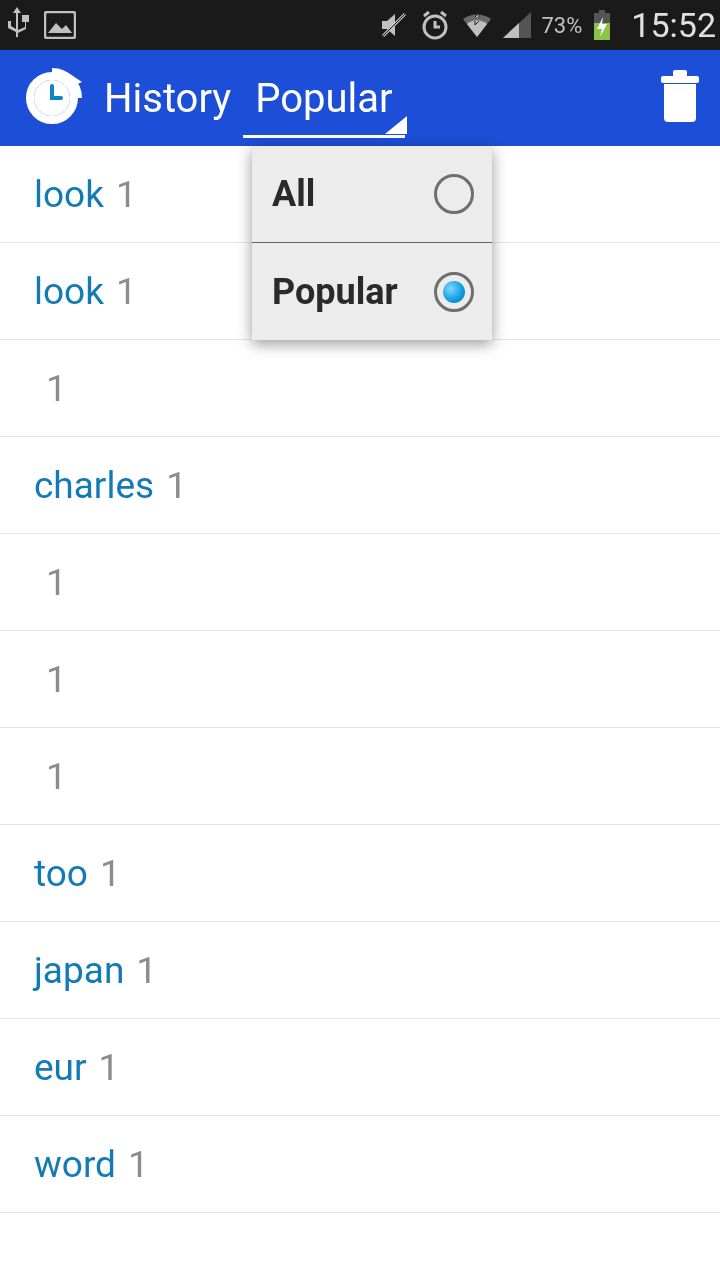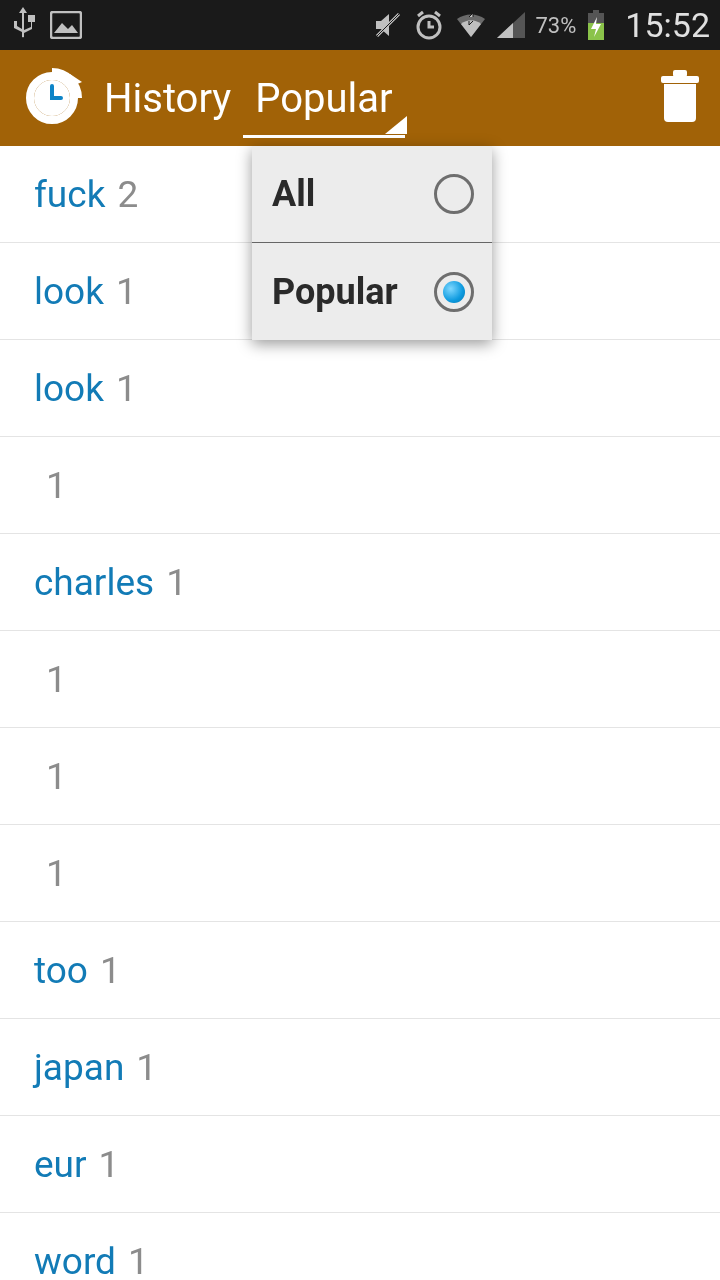--- a/index.html
+++ b/index.html
@@ -1,23 +1,23 @@
 <!DOCTYPE html>
 <html><head>
 <meta charset="utf-8">
 <style>
   * { margin: 0; padding: 0; box-sizing: border-box; }
   html, body { width: 720px; height: 1280px; font-family: Roboto, Arial, sans-serif; background: #fff; overflow: hidden; }
-  .status-bar { height: 50px; background: #1a1a1a; color: #c8c8c8; display: flex; align-items: center; padding: 0 10px; }
+  .status-bar { height: 50px; background: #1a1a1a; color: #c8c8c8; display: flex; align-items: center; padding: 0 4px; }
   .status-left { display: flex; align-items: center; gap: 14px; }
   .status-right { margin-left: auto; display: flex; align-items: center; gap: 10px; }
   .status-icon { display: inline-flex; align-items: center; justify-content: center; }
   .battery-pct { font-size: 22px; color: #c0c0c0; }
   .clock { font-size: 34px; color: #e0e0e0; font-weight: 400; margin-left: 9px; }
-  .header { height: 96px; background: #a16207; display: flex; align-items: center; padding: 0 18px 0 22px; color: #fff; }
+  .header { height: 96px; background: #1d4ed8; display: flex; align-items: center; padding: 0 18px 0 22px; color: #fff; }
   .history-icon { width: 60px; height: 60px; margin-right: 10px; }
   .tab { font-size: 40px; color: #fff; font-weight: 400; padding: 0 12px; height: 96px; display: flex; align-items: center; position: relative; }
   .tab.selected::after { content: ""; position: absolute; left: 0; right: 0; bottom: 8px; height: 3px; background: #fff; }
   .tab .spinner-triangle { position: absolute; right: -2px; bottom: 12px; width: 0; height: 0; border-style: solid; border-width: 0 0 18px 22px; border-color: transparent transparent #fff transparent; }
   .trash { margin-left: auto; }
   .list { }
   .row { height: 97px; display: flex; align-items: center; padding-left: 34px; border-bottom: 1px solid #e4e4e4; }
   .term { color: #127bb6; font-size: 37px; }
   .count { color: #8c8c8c; font-size: 37px; margin-left: 12px; }
   .dropdown { position: absolute; left: 252px; top: 146px; width: 240px; background: #ececec; box-shadow: 0 4px 14px rgba(0,0,0,0.4); }
@@ -109,24 +109,20 @@
     <svg width="44" height="52" viewBox="0 0 44 52" fill="#fff">
       <path d="M6 14 H38 V48 A4 4 0 0 1 34 52 H10 A4 4 0 0 1 6 48 Z"></path>
       <rect x="3" y="6" width="38" height="7" rx="2"></rect>
       <rect x="15" y="0" width="14" height="7" rx="2"></rect>
     </svg>
   </span>
 </div>
 
 <div class="list" id="list-container">
     <div class="row">
-      <span class="term">fuck</span>
-      <span class="count">2</span>
-    </div>
-    <div class="row">
       <span class="term">look</span>
       <span class="count">1</span>
     </div>
     <div class="row">
       <span class="term">look</span>
       <span class="count">1</span>
     </div>
     <div class="row">
       <span class="count">1</span>
     </div>

